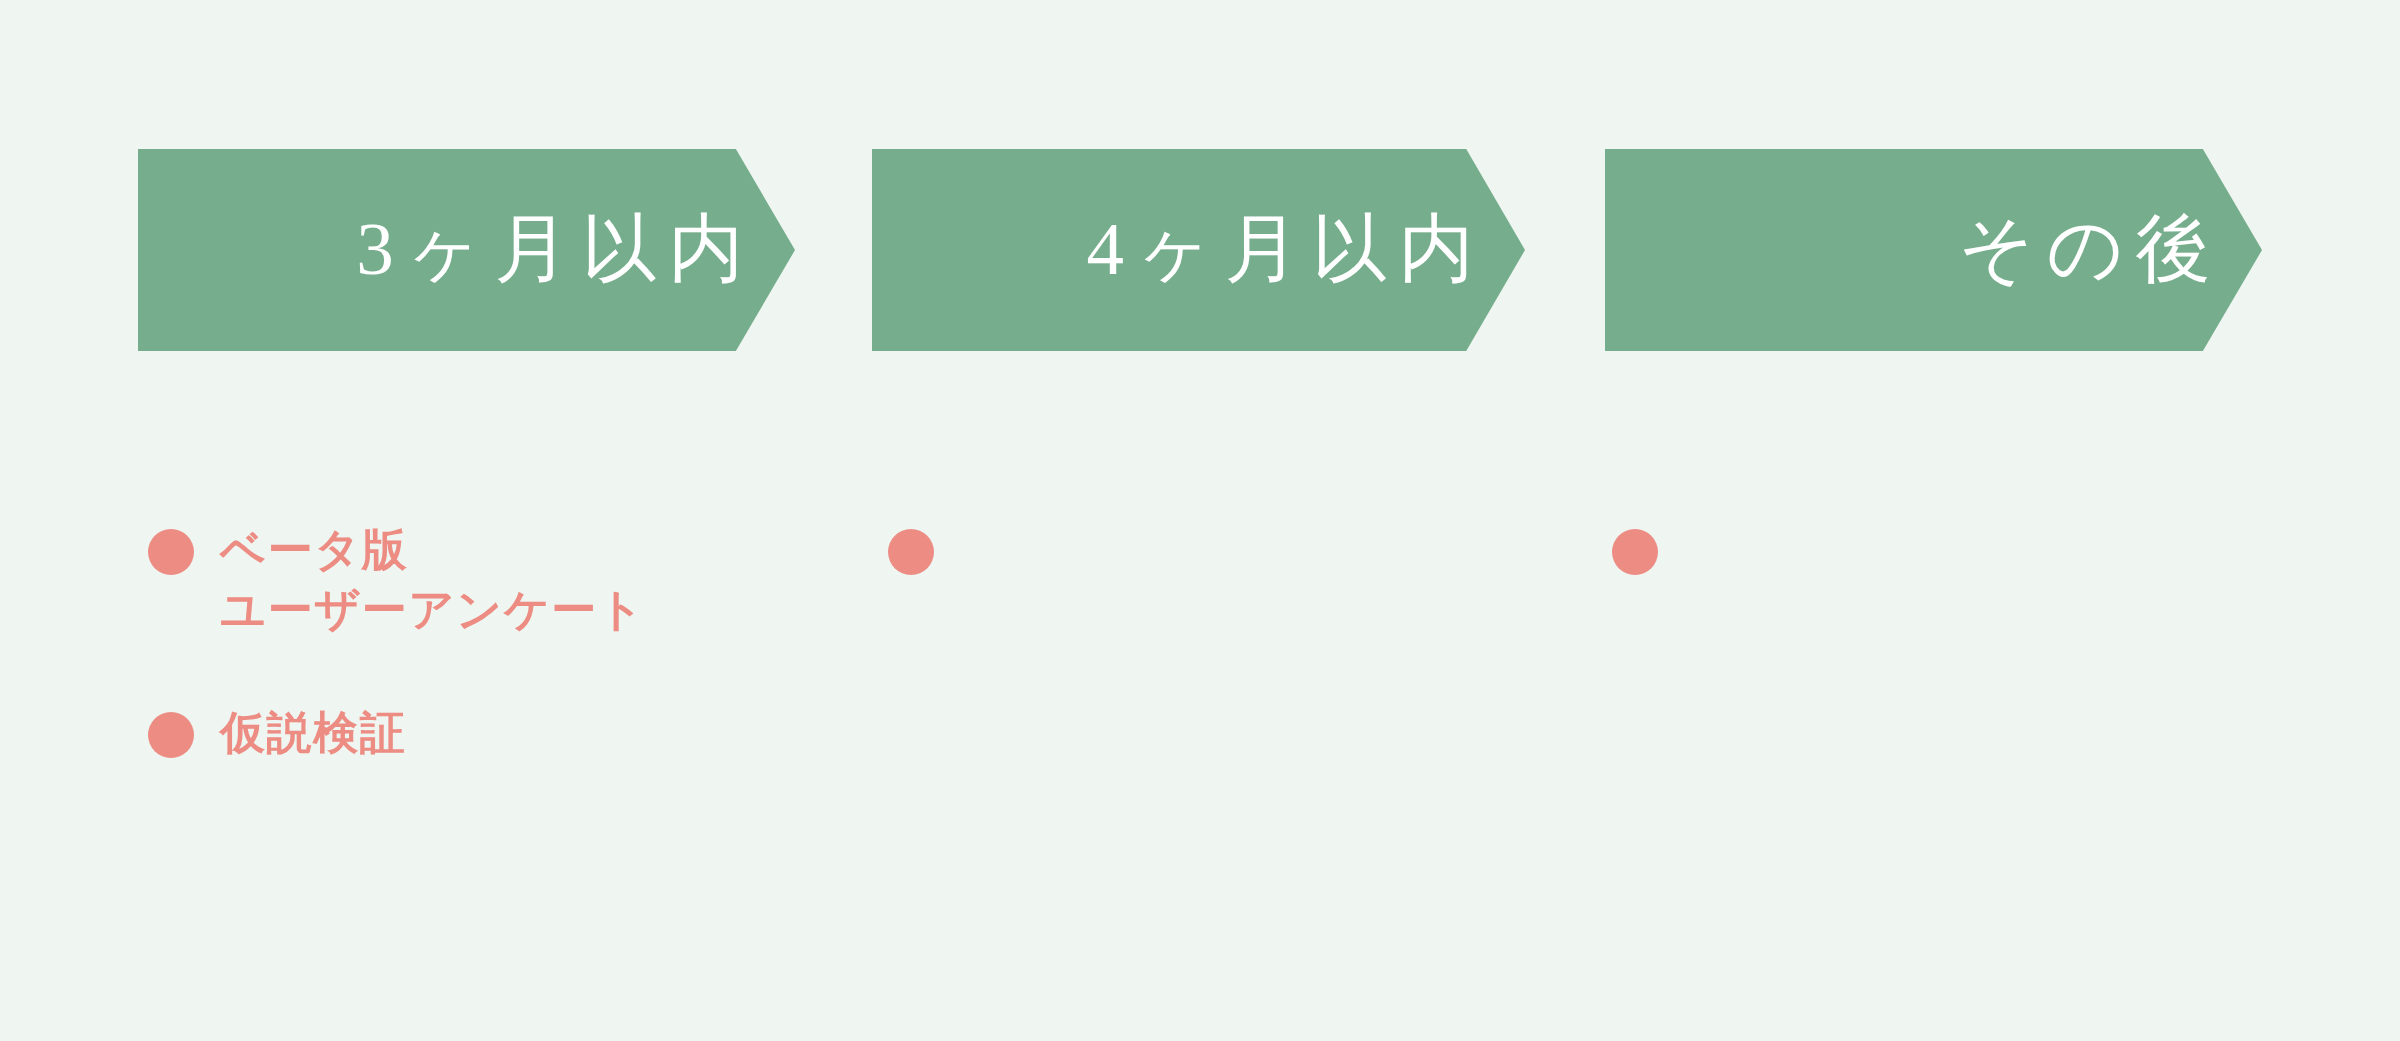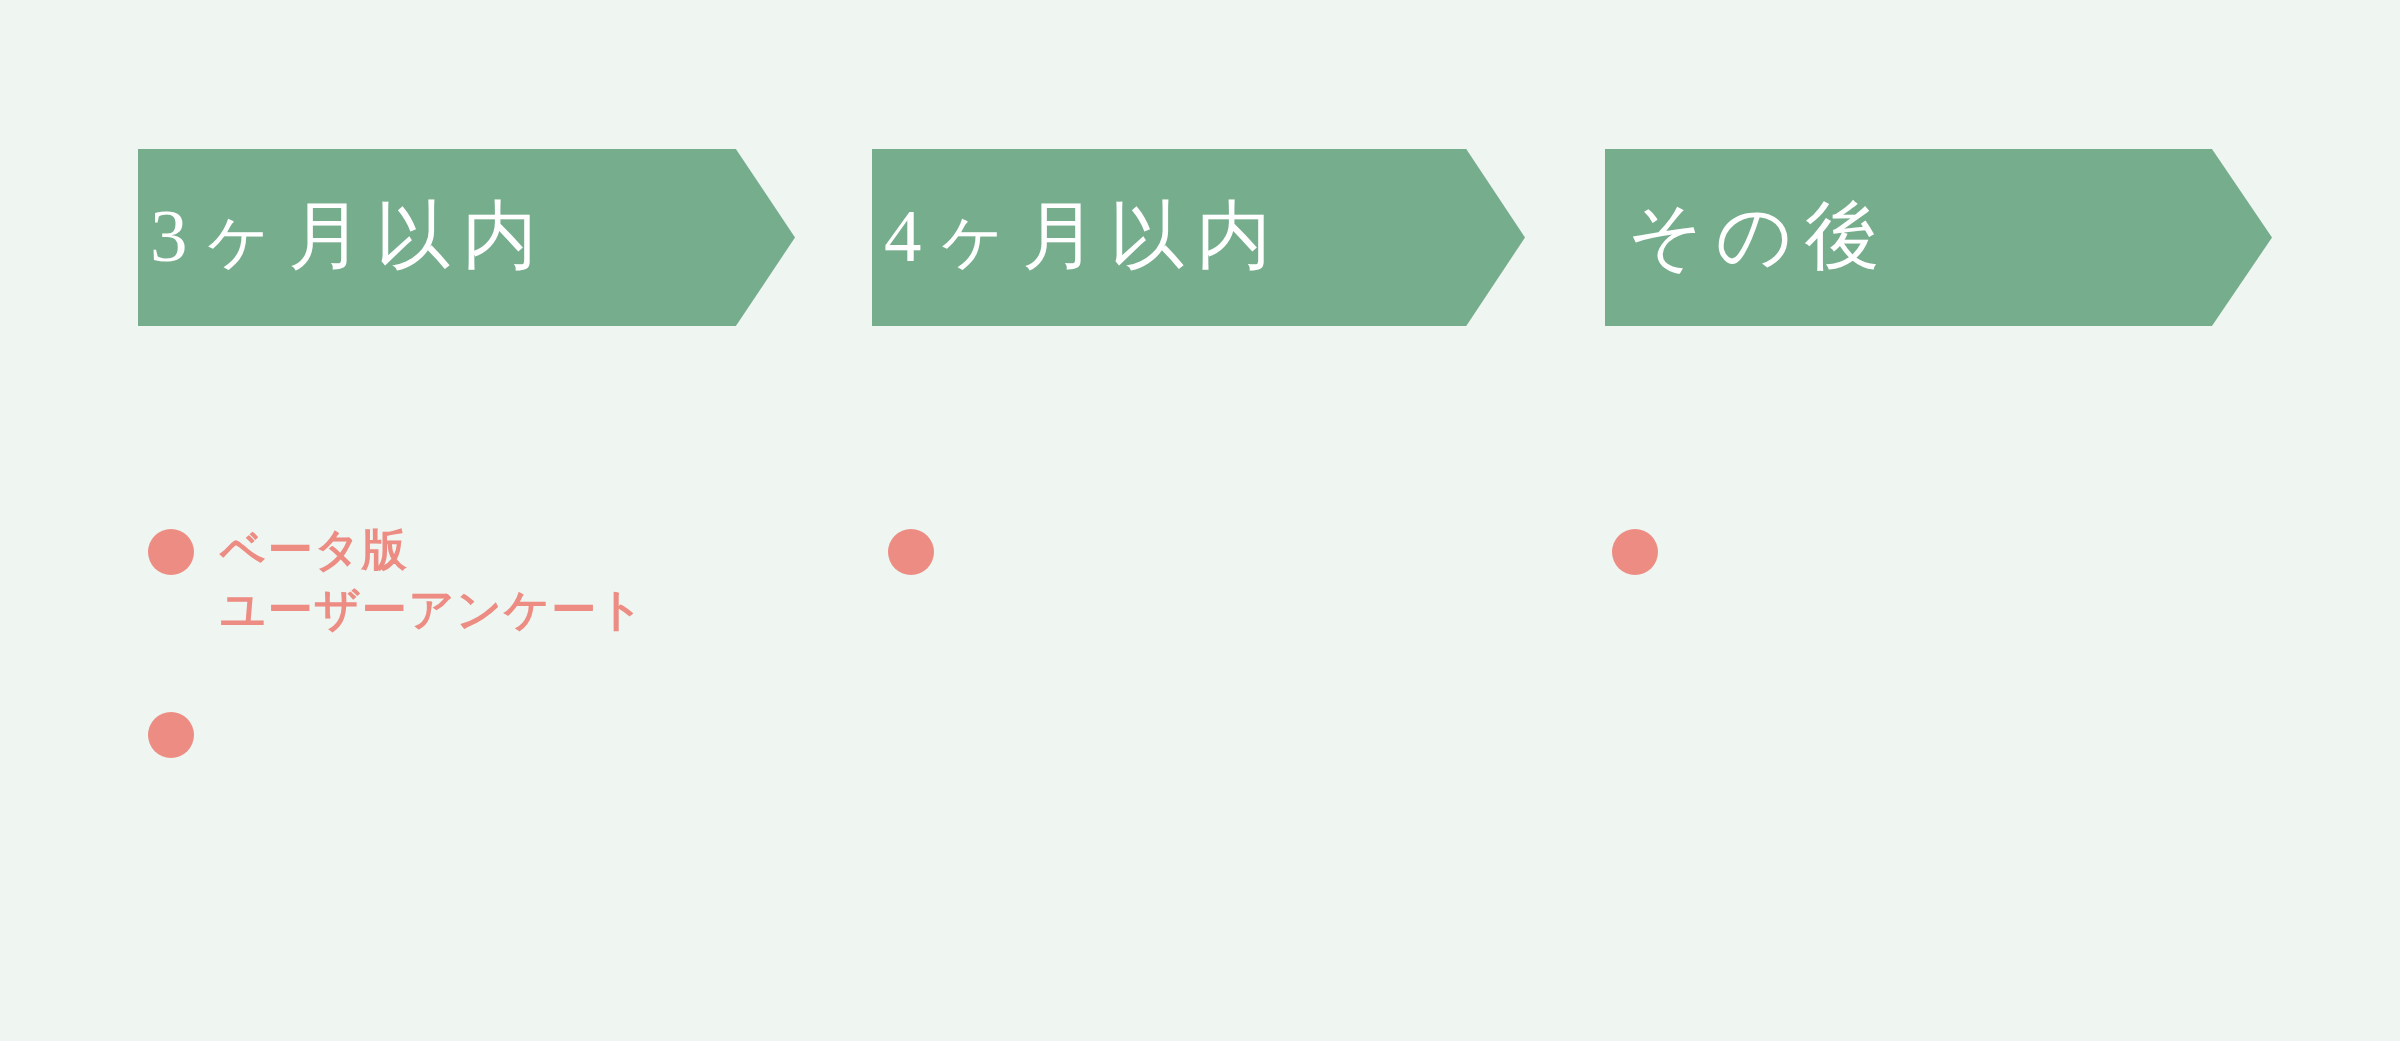--- a/index.html
+++ b/index.html
@@ -28,32 +28,32 @@
     position: absolute;
     left: 0;
     top: 149px;
     width: 2400px;
     height: 202px;
   }
 
   .arrow {
     position: absolute;
     top: 0;
-    height: 177px;
+    height: 202px;
     background: #76ae8d;
     display: flex;
     align-items: center;
-    justify-content: flex-start;
+    justify-content: flex-end;
     -webkit-clip-path: polygon(0 0, 91% 0, 100% 50%, 91% 100%, 0 100%);
     clip-path: polygon(0 0, 91% 0, 100% 50%, 91% 100%, 0 100%);
   }
 
   .arrow-1 { left: 138px;  width: 657px; }
   .arrow-2 { left: 872px;  width: 653px; }
-  .arrow-3 { left: 1605px; width: 657px; padding-left: 10px; }
+  .arrow-3 { left: 1605px; width: 657px; }
 
   .arrow-label {
     font-family: "Liberation Serif", "DejaVu Serif", serif;
     font-weight: 400;
     font-size: 75px;
     line-height: 1;
     color: #ffffff;
     letter-spacing: 0.16em;
     text-indent: 0.16em;
     white-space: nowrap;
@@ -128,20 +128,21 @@
   <div class="columns">
 
     <div class="column col-1">
       <div class="bullet-item">
         <span class="bullet-dot"></span>
         <span class="bullet-text">ベータ版
 ユーザーアンケート</span>
       </div>
       <div class="bullet-item">
         <span class="bullet-dot"></span>
+        <span class="bullet-text">仮説検証</span>
       </div>
     </div>
 
     <div class="column col-2">
       <div class="bullet-item">
         <span class="bullet-dot"></span>
       </div>
     </div>
 
     <div class="column col-3">

